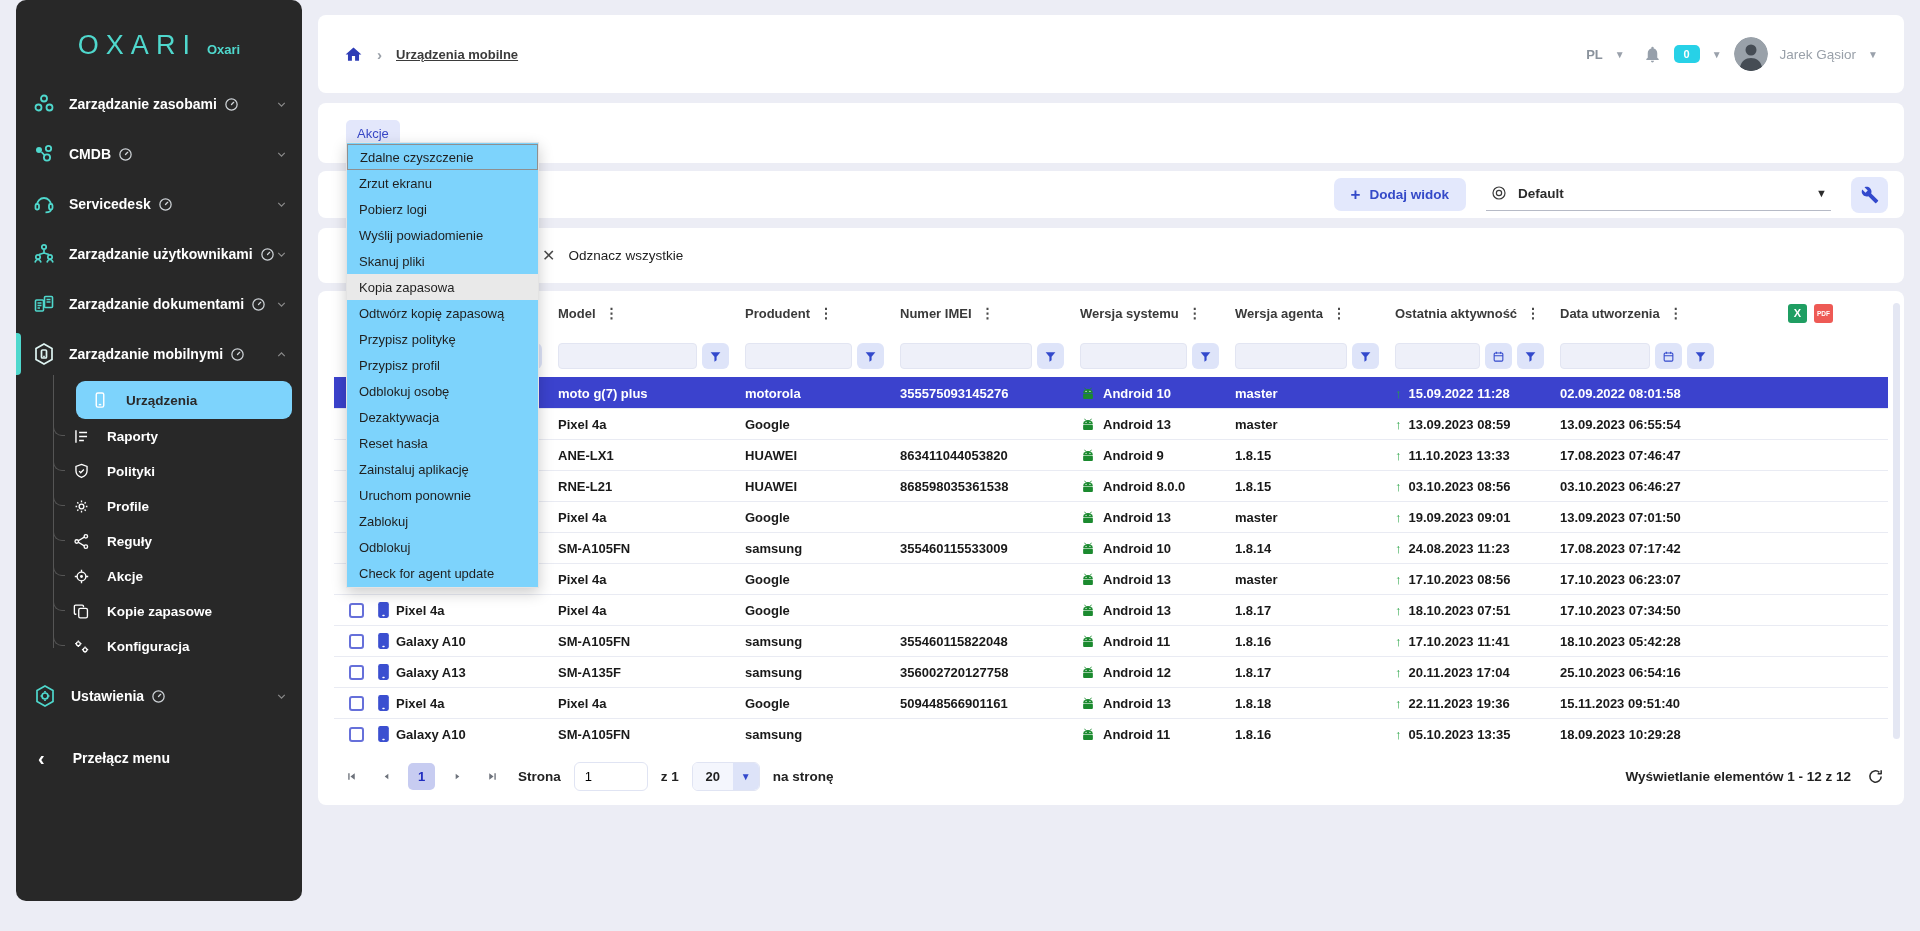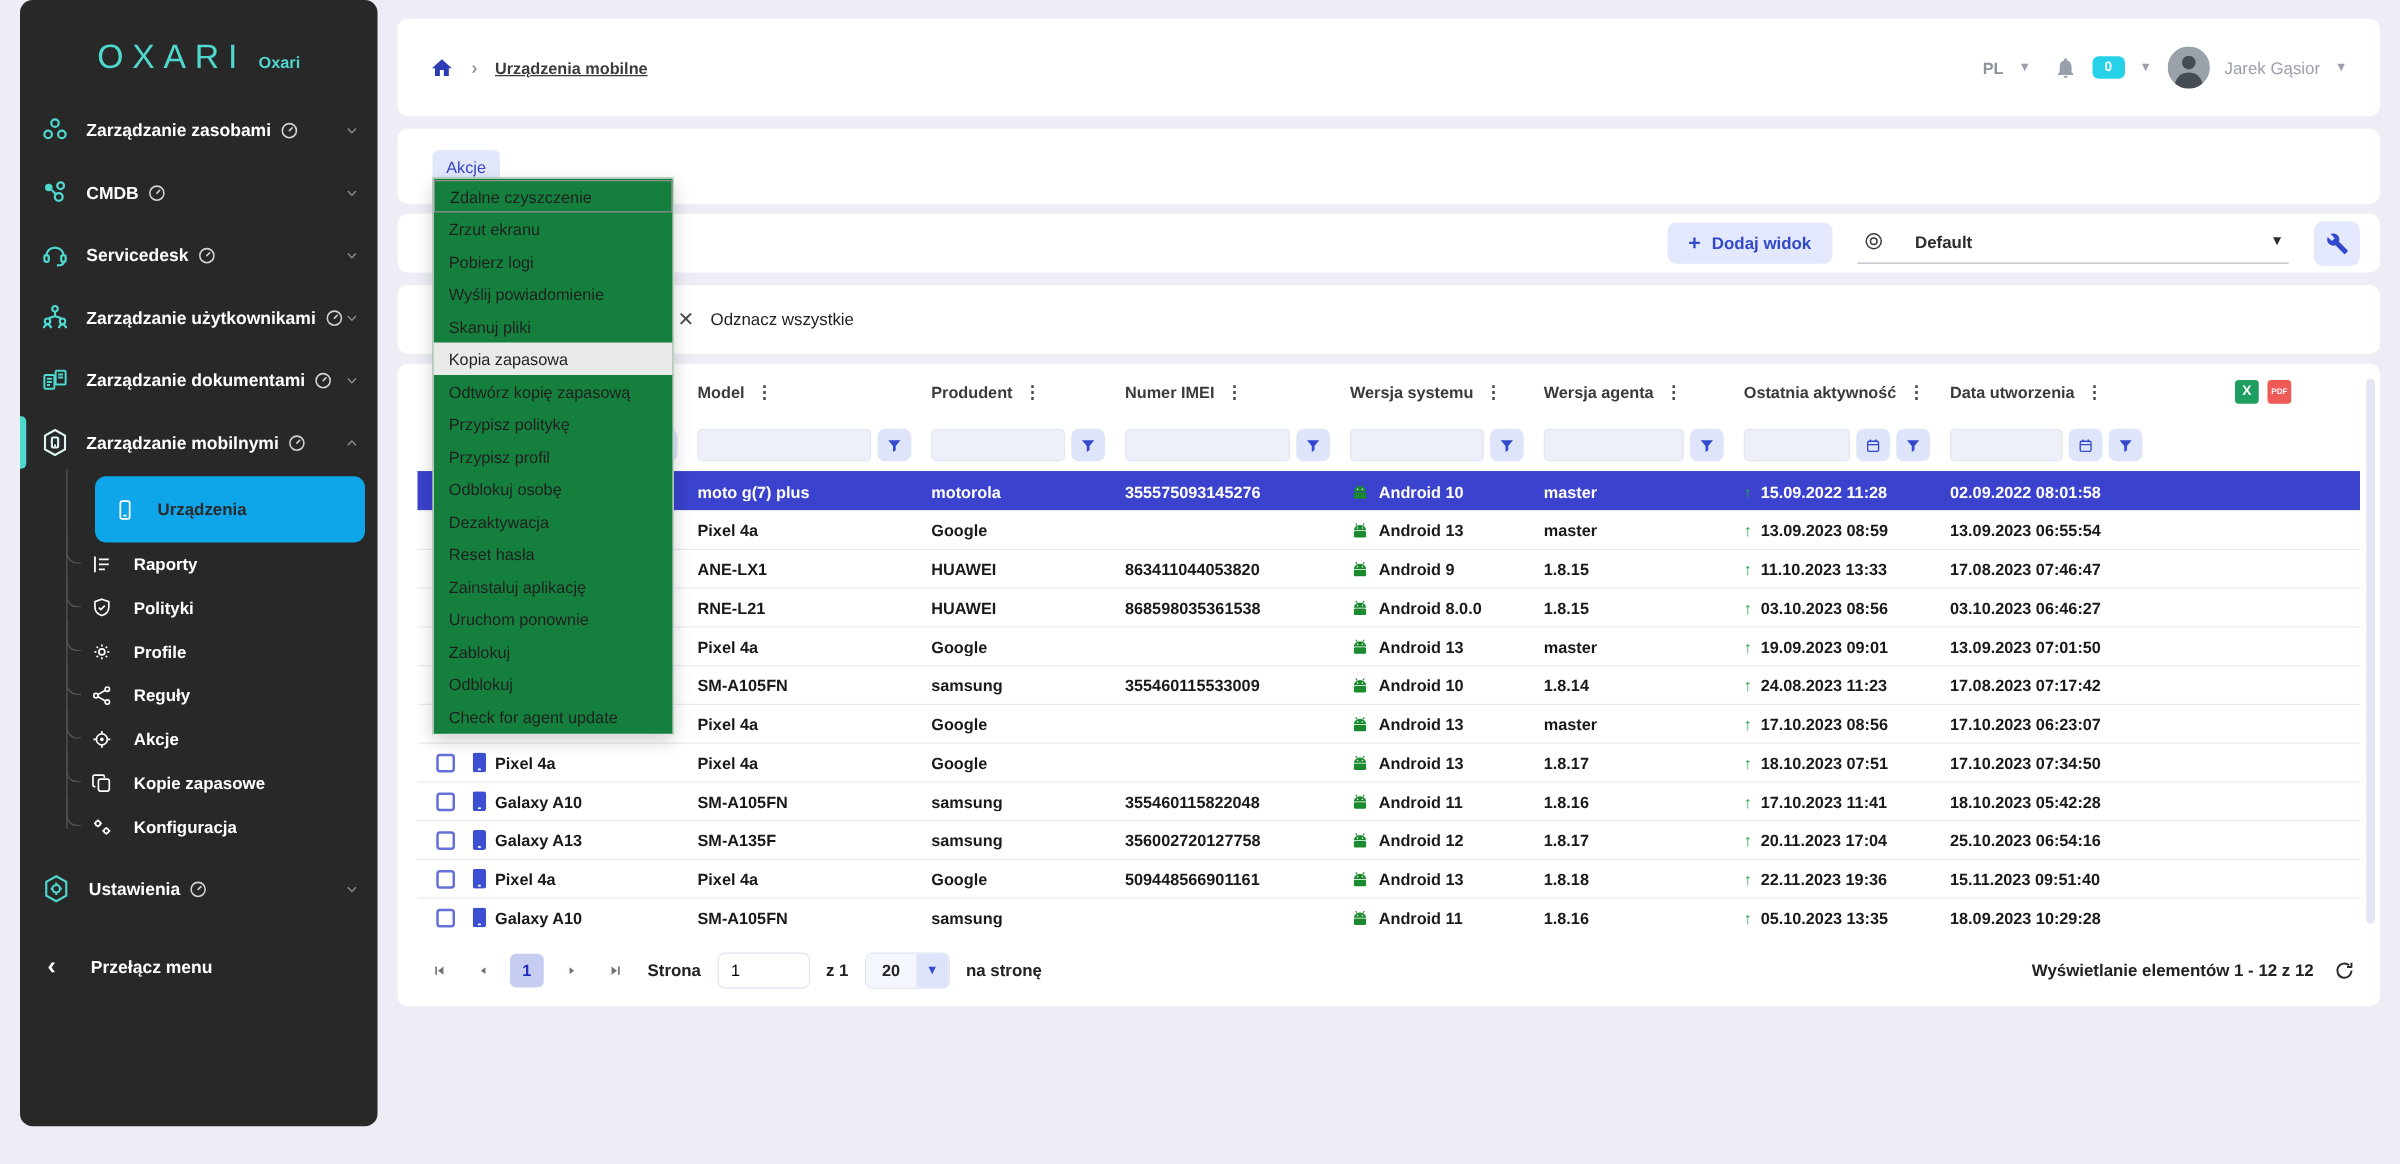--- a/index.html
+++ b/index.html
@@ -19,21 +19,21 @@
   .s-chev{margin-left:auto;display:flex;align-items:center;}
   .side-item.expanded::before{content:"";position:absolute;left:0;top:4px;width:5px;height:42px;
     background:#4fd8cd;border-radius:0 4px 4px 0;}
   .submenu{position:relative;margin:2px 0 4px 28px;}
   .submenu::before{content:"";position:absolute;left:9px;top:-6px;bottom:16px;border-left:1px solid #555;}
   .sub-item{position:relative;display:flex;align-items:center;height:35px;margin:0 10px 0 14px;
     padding:0 0 0 14px;cursor:pointer;border-radius:9px;}
   .sub-item .branch{position:absolute;left:-5px;top:-7px;width:12px;height:24px;
     border-left:1px solid #555;border-bottom:1px solid #555;border-bottom-left-radius:9px;}
   .sub-item .s-label{font-size:13.5px;font-weight:700;margin-left:16px;}
-  .sub-item.active{background:#0ea5e9;height:53px;margin-left:32px;}
+  .sub-item.active{background:#7dd3fc;height:38px;margin-left:32px;}
   .sub-item.active .s-label{color:#2a2a2a;}
   .sub-item.active .branch{border-color:transparent;}
   .side-settings{margin-top:6px;height:52px;}
   .side-toggle{display:flex;align-items:center;margin-top:26px;padding:0 16px 0 22px;cursor:pointer;gap:28px;}
   .side-toggle .chev{font-size:20px;font-weight:700;color:#fff;line-height:1;}
   .side-toggle .s-label{font-size:14px;font-weight:700;}
 
   
   .main{position:absolute;left:318px;top:0;width:1586px;height:931px;}
   .card{position:absolute;left:0;width:100%;background:#fff;border-radius:8px;}
@@ -52,21 +52,21 @@
 
   .actions-card{top:103px;height:60px;display:flex;align-items:center;padding-left:28px;}
   .akcje-btn{background:#e3e7fb;color:#3847c6;border:none;border-radius:5px;height:27px;padding:0 11px;
     font-size:13px;font-family:inherit;cursor:pointer;}
 
   .view-card{top:171px;height:47px;display:flex;align-items:center;justify-content:flex-end;
     padding-right:16px;gap:20px;}
   .add-view-btn{display:flex;align-items:center;gap:9px;background:#e3e8fc;color:#3449c8;border:none;
     border-radius:7px;height:33px;padding:0 17px;font-size:13.5px;font-weight:700;font-family:inherit;cursor:pointer;}
   .add-view-btn .plus{font-size:17px;font-weight:700;}
-  .view-select{display:flex;align-items:center;gap:24px;width:345px;height:33px;
+  .view-select{display:flex;align-items:center;gap:10px;width:345px;height:33px;
     border-bottom:1px solid #b6bac6;cursor:pointer;padding:0 4px 2px 4px;}
   .view-select .vname{font-size:13.5px;font-weight:700;color:#2c2c2c;}
   .view-select .vcaret{margin-left:auto;color:#2c2c2c;font-size:11px;}
   .wrench-btn{width:37px;height:36px;background:#e3e8fc;border:none;border-radius:8px;cursor:pointer;
     display:flex;align-items:center;justify-content:center;}
 
   .select-card{top:228px;height:55px;display:flex;align-items:center;padding-left:224px;gap:13px;}
   .x-icon{font-size:16px;color:#4a4a4a;font-weight:400;cursor:pointer;}
   .deselect-label{font-size:13.5px;font-weight:400;color:#222;cursor:pointer;}
 
@@ -112,21 +112,21 @@
   .pp-val{width:40px;background:#f4f6fd;display:flex;align-items:center;justify-content:center;
     font-size:13px;font-weight:700;color:#222;}
   .pp-caret{width:26px;background:#dde3f8;display:flex;align-items:center;justify-content:center;
     color:#3349cc;font-size:10px;}
   .pg-right{display:flex;align-items:center;gap:16px;}
   .pg-summary{font-size:13.5px;font-weight:700;color:#222;}
   .refresh-btn{background:none;border:none;cursor:pointer;display:flex;align-items:center;}
   .scroll-track{position:absolute;right:4px;top:12px;width:7px;height:436px;background:#e4e7f3;border-radius:4px;}
 
   
-  .dropdown{position:absolute;left:28px;top:142px;width:193px;background:#15803d;z-index:60;
+  .dropdown{position:absolute;left:28px;top:142px;width:193px;background:#7dd3fc;z-index:60;
     border:1px solid #e3e3e3;box-shadow:0 5px 14px rgba(0,0,0,.2);padding:1px 0;}
   .menu-item{height:26px;display:flex;align-items:center;padding:0 12px;font-size:13px;color:#1f1f1f;
     cursor:pointer;white-space:nowrap;}
   .menu-item.focused{border:1px solid #8f8f8f;}
   .menu-item.hovered{background:#e9e9e9;}
 </style>
 </head>
 <body>
 
 <div class="sidebar">

